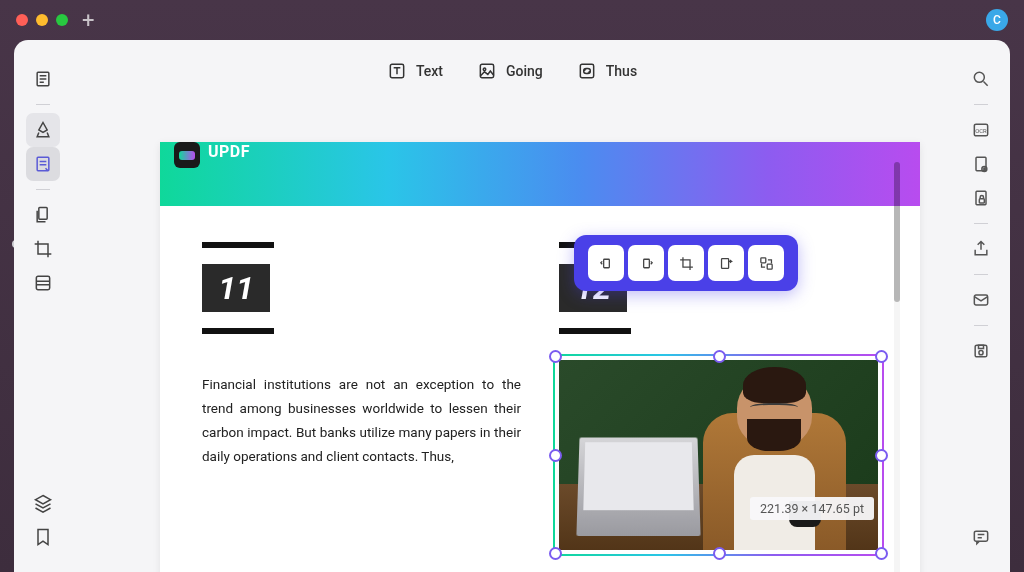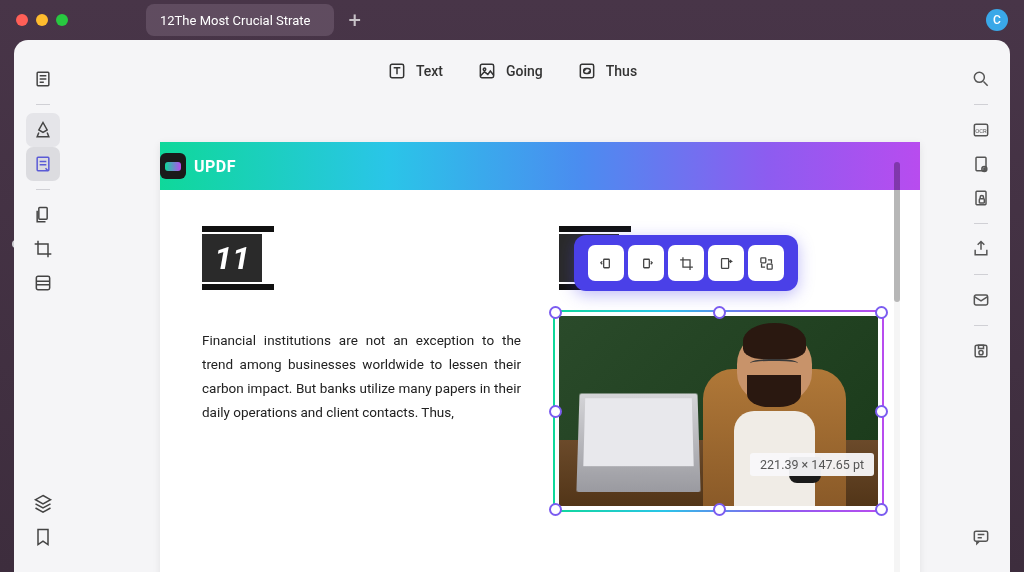--- a/index.html
+++ b/index.html
@@ -21,29 +21,29 @@
 .left-tool.highlighted{background:#dcdce0;color:#5b5bd6;}
 .left-tool svg{width:20px;height:20px;}
 .left-sep{width:14px;height:1px;background:#d0d0d5;margin:8px 0;}
 .left-spacer{flex:1;}
 .center{flex:1;display:flex;flex-direction:column;position:relative;}
 .top-toolbar{height:62px;display:flex;align-items:center;justify-content:center;gap:34px;}
 .tb-item{display:flex;align-items:center;gap:9px;color:#333;font-size:14px;font-weight:500;cursor:pointer;}
 .tb-item svg{width:20px;height:20px;}
 .document-area{flex:1;position:relative;overflow:hidden;}
 .page{position:absolute;left:88px;top:40px;width:760px;height:900px;background:#fff;box-shadow:0 2px 8px rgba(0,0,0,0.08);}
-.page-header{height:48px;background:linear-gradient(90deg,#0fd89a 0%,#2ac5e8 30%,#4a8df0 55%,#8d5cf0 80%,#b84cef 100%);display:flex;align-items:center;padding:0 0;gap:8px;}
+.page-header{height:64px;background:linear-gradient(90deg,#0fd89a 0%,#2ac5e8 30%,#4a8df0 55%,#8d5cf0 80%,#b84cef 100%);display:flex;align-items:flex-start;padding:0 14px;gap:8px;}
 .updf-logo{width:26px;height:26px;background:#1a1a1a;border-radius:6px;display:flex;align-items:center;justify-content:center;}
 .updf-logo-inner{width:16px;height:9px;border-radius:3px;background:linear-gradient(90deg,#0fd89a,#b84cef);}
 .updf-text{color:#fff;font-weight:700;font-size:16px;letter-spacing:0.5px;}
 .page-content{display:flex;padding:36px 42px;gap:38px;}
 .col{flex:1;}
 .num-badge{display:inline-block;position:relative;margin-bottom:24px;}
 .num-badge-bar{width:72px;height:6px;background:#111;}
-.num-badge-box{width:60px;height:48px;background:#2a2a2a;display:flex;align-items:center;justify-content:center;color:#fff;font-size:32px;font-weight:700;font-style:italic;margin:2px 0;}
+.num-badge-box{width:68px;height:48px;background:#2a2a2a;display:flex;align-items:center;justify-content:center;color:#fff;font-size:32px;font-weight:700;font-style:italic;margin:16px 0;}
 .col-title{font-size:36px;font-weight:800;line-height:1.15;color:#111;margin:0 0 24px 0;letter-spacing:-0.5px;}
 .col-body{font-size:13.5px;line-height:1.8;color:#222;text-align:justify;}
 .right-img-wrap{position:relative;margin-top:-4px;}
 .sel-box{position:absolute;border:2px dashed transparent;border-image:linear-gradient(90deg,#0fd89a,#2ac5e8,#8d5cf0,#b84cef) 1;border-radius:3px;}
 .sel-inner{position:absolute;inset:4px;background:#e8e8e8;display:flex;align-items:center;justify-content:center;overflow:hidden;}
 .photo-scene{width:100%;height:100%;position:relative;background:linear-gradient(135deg,#2a4a2a 0%,#1a3a1a 100%);}
 .photo-desk{position:absolute;bottom:0;left:0;right:0;height:35%;background:linear-gradient(180deg,#6b4a2a 0%,#523518 100%);}
 .photo-laptop{position:absolute;left:6%;bottom:8%;width:38%;height:52%;background:linear-gradient(180deg,#d5d5d8 0%,#9a9aa0 100%);border-radius:2px;transform:perspective(200px) rotateX(6deg);}
 .photo-laptop-screen{position:absolute;top:5%;left:5%;right:5%;height:70%;background:#e8e8ec;}
 .photo-person{position:absolute;right:10%;bottom:0;width:45%;height:100%;}
@@ -73,28 +73,20 @@
 </style>
 </head>
 <body>
 
 <div class="window-frame">
   <div class="titlebar">
     <div class="traffic-lights">
       <div class="traffic-light tl-red"></div>
       <div class="traffic-light tl-yellow"></div>
       <div class="traffic-light tl-green"></div>
-    </div>
-    <div class="tab">
-      <span>12The Most Crucial Strate</span>
-      <span class="tab-edit-icon">
-        <svg viewBox="0 0 16 16" fill="none" stroke="currentColor" stroke-width="1.6">
-            <path d="M11 2l3 3-9 9H2v-3l9-9z"></path>
-          </svg>
-      </span>
     </div>
     <div class="tab-add">+</div>
     <div class="user-avatar">
       <span>C</span>
     </div>
   </div>
 
   <div class="side-notch"></div>
 
   <div class="app-body">

